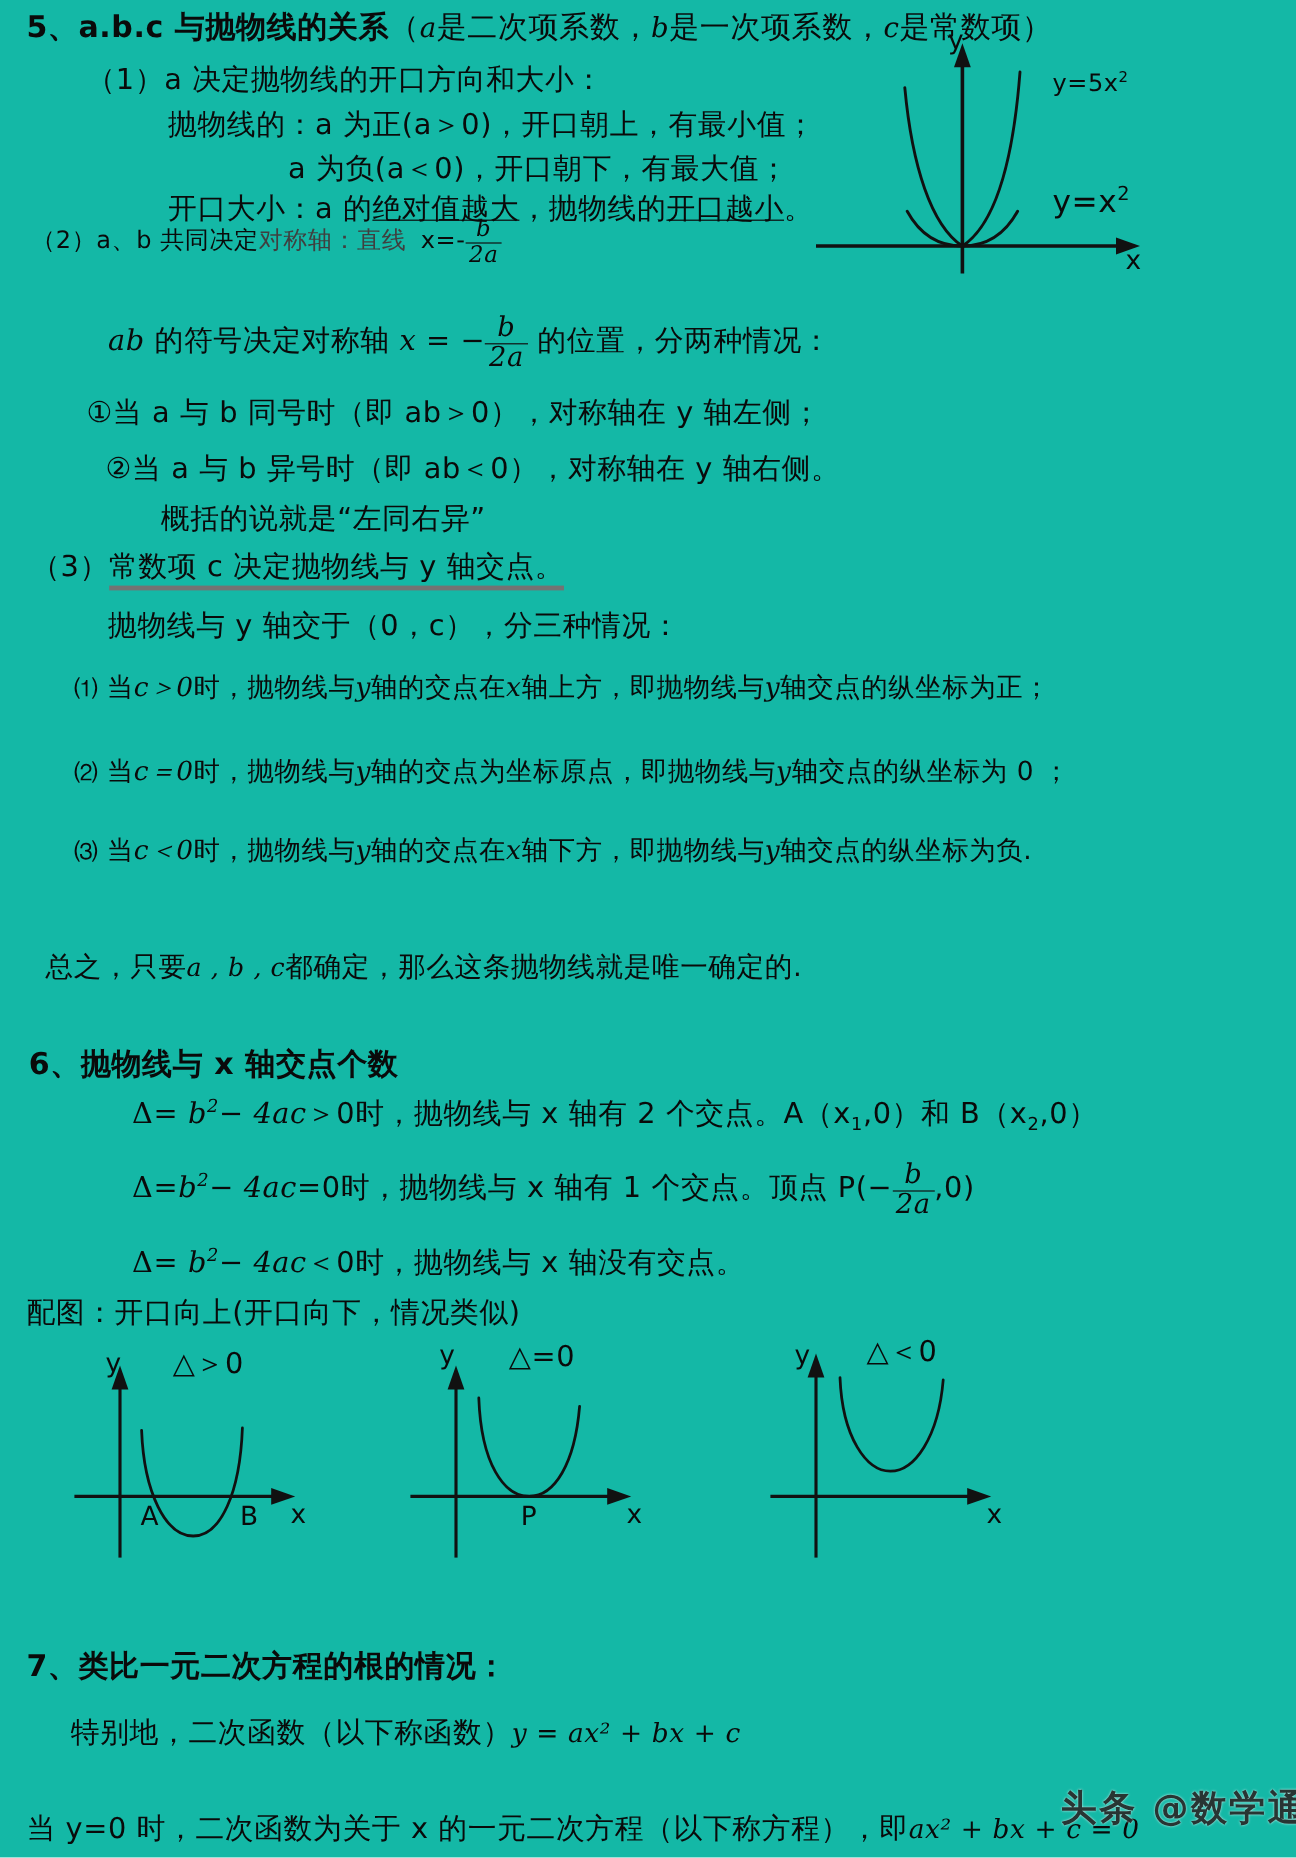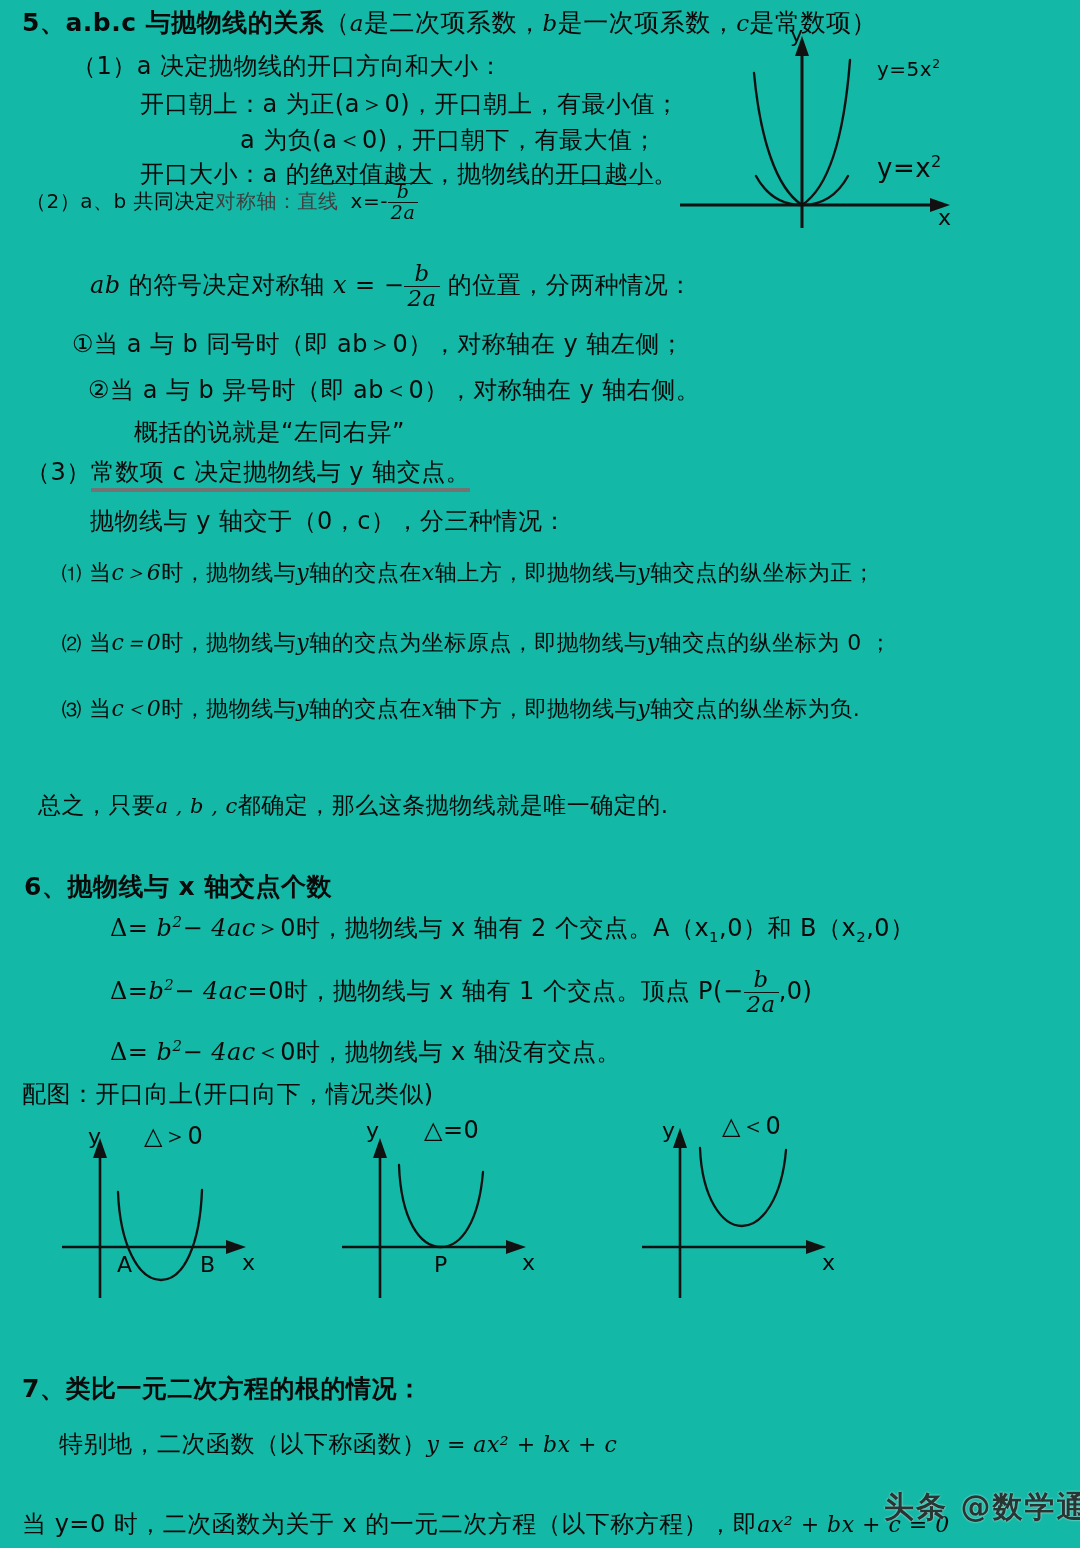--- a/index.html
+++ b/index.html
@@ -80,21 +80,21 @@
 
   <div class="abs cn line" style="left:22px; top:6px; font-size:25px;">
     <span class="bold">5、</span><span class="bold">a.b.c 与抛物线的关系</span><span>（</span><span class="it" style="font-size:23px;">a</span><span>是二次项系数，</span><span class="it" style="font-size:23px;">b</span><span>是一次项系数，</span><span class="it" style="font-size:23px;">c</span><span>是常数项</span><span>）</span>
   </div>
 
   <div class="abs cn line" style="left:72px; top:50px; font-size:24px;">
     <span>（1）</span><span>a 决定抛物线的开口方向和大小：</span>
   </div>
 
   <div class="abs cn line" style="left:140px; top:88px; font-size:24px;">
-    <span>开口朝上：</span><span>a 为正(a＞0)，开口朝上，有最小值；</span>
+    <span>抛物线的：</span><span>a 为正(a＞0)，开口朝上，有最小值；</span>
   </div>
 
   <div class="abs cn line" style="left:240px; top:124px; font-size:24px;">
     <span>a 为负(a＜0)，开口朝下，有最大值；</span>
   </div>
 
   <div class="abs cn line" style="left:140px; top:158px; font-size:24px;">
     <span>开口大小：</span><span>a 的</span><span class="u">绝对值越大</span><span>，抛物线的</span><span class="u">开口越小</span><span>。</span>
   </div>
 
@@ -113,21 +113,21 @@
   <div class="abs cn line" style="left:134px; top:416px; font-size:24px;">概括的说就是“左同右异”</div>
 
   <div class="abs cn line" style="left:26px; top:456px; font-size:24px;">
     <span>（3）</span><span class="ul-dot">常数项 c 决定抛物线与 y 轴交点。</span>
   </div>
 
   <div class="abs cn line" style="left:90px; top:505px; font-size:24px;">抛物线与 y 轴交于（0，c），分三种情况：</div>
 
   <div class="abs cn line" style="left:62px; top:558px; font-size:22px;">
     <span class="ser" style="font-size:19px;">⑴</span>
-    <span>当</span><span class="it">c＞6</span><span>时，抛物线与</span><span class="it">y</span><span>轴的交点在</span><span class="it">x</span><span>轴上方，即抛物线与</span><span class="it">y</span><span>轴交点的纵坐标为正；</span>
+    <span>当</span><span class="it">c＞0</span><span>时，抛物线与</span><span class="it">y</span><span>轴的交点在</span><span class="it">x</span><span>轴上方，即抛物线与</span><span class="it">y</span><span>轴交点的纵坐标为正；</span>
   </div>
 
   <div class="abs cn line" style="left:62px; top:628px; font-size:22px;">
     <span class="ser" style="font-size:19px;">⑵</span>
     <span>当</span><span class="it">c＝0</span><span>时，抛物线与</span><span class="it">y</span><span>轴的交点为坐标原点，即抛物线与</span><span class="it">y</span><span>轴交点的纵坐标为 0 ；</span>
   </div>
 
   <div class="abs cn line" style="left:62px; top:694px; font-size:22px;">
     <span class="ser" style="font-size:19px;">⑶</span>
     <span>当</span><span class="it">c＜0</span><span>时，抛物线与</span><span class="it">y</span><span>轴的交点在</span><span class="it">x</span><span>轴下方，即抛物线与</span><span class="it">y</span><span>轴交点的纵坐标为负.</span>

